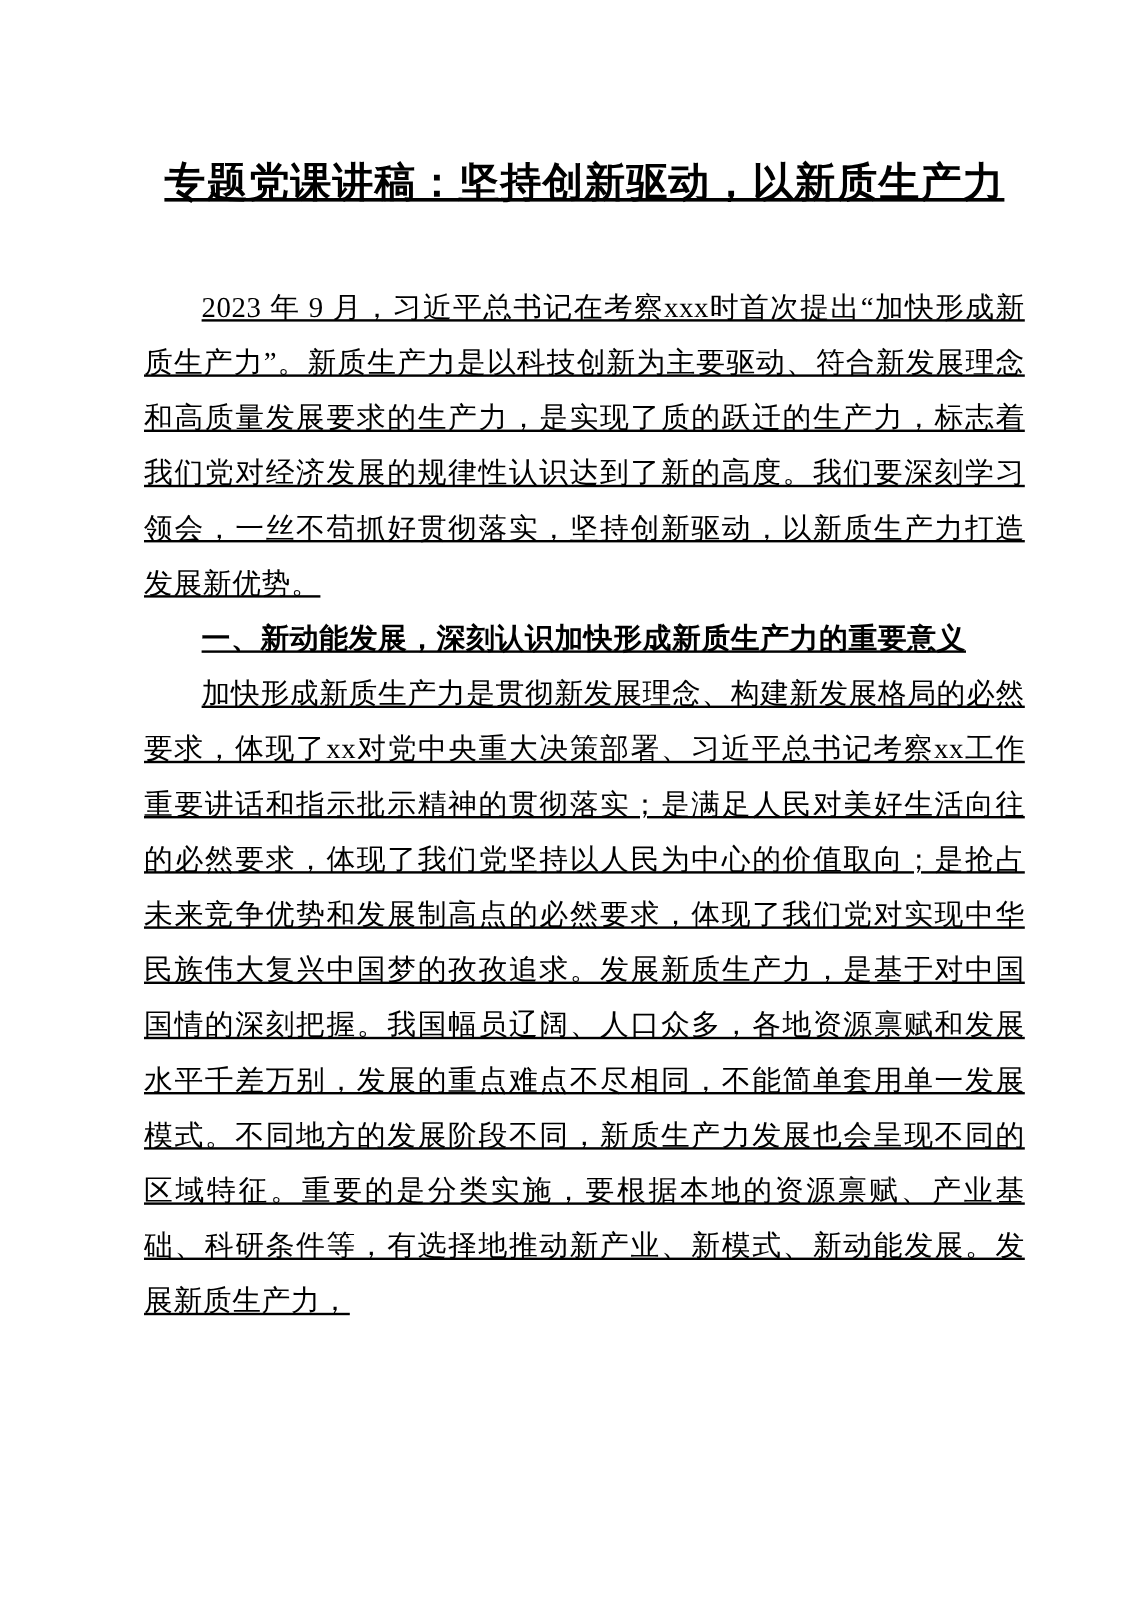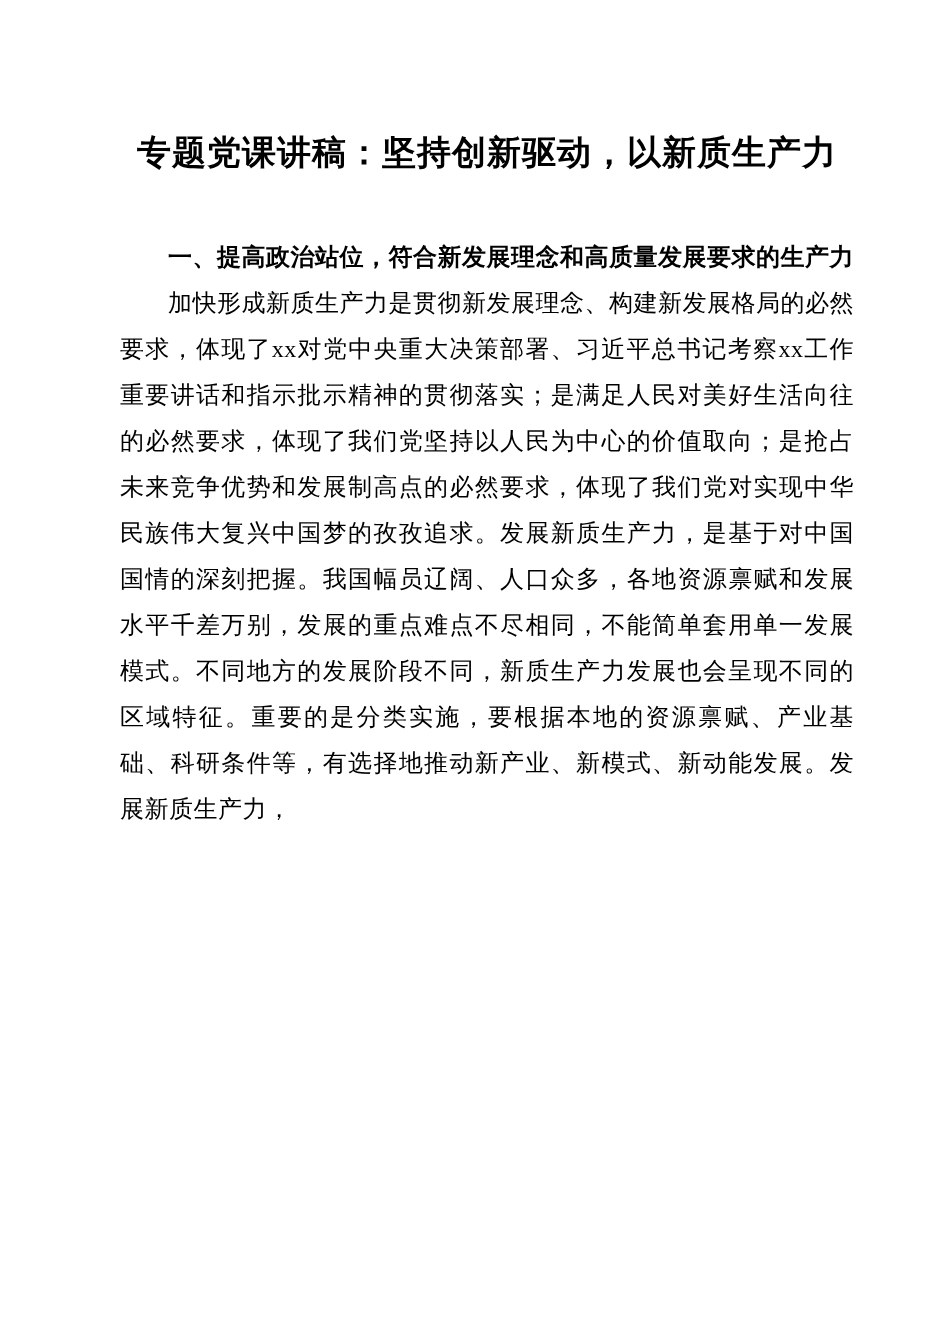--- a/index.html
+++ b/index.html
@@ -13,20 +13,21 @@
     font-family: "Liberation Serif", "DejaVu Serif", serif;
   }
   .page {
     position: relative;
     width: 950px;
     height: 1148px;
     box-sizing: border-box;
     background: #ffffff;
     padding: 126px 96px 0 120px;
     overflow: hidden;
+    text-decoration: underline;
   }
   .doc-title {
     margin: 0 0 54px 0;
     font-size: 34px;
     line-height: 1.6;
     font-weight: bold;
     text-align: center;
     letter-spacing: 1px;
     font-family: "Liberation Serif", "DejaVu Serif", serif;
   }
@@ -49,17 +50,18 @@
   }
 </style>
 </head>
 <body>
 
 <div class="page">
   <h1 class="doc-title">
     <span class="title-line">专题党课讲稿：坚持创新驱动，以新质生产力</span>
   </h1>
 
+  <p class="para body">2023 年 9 月，习近平总书记在考察xxx时首次提出“加快形成新质生产力”。新质生产力是以科技创新为主要驱动、符合新发展理念和高质量发展要求的生产力，是实现了质的跃迁的生产力，标志着我们党对经济发展的规律性认识达到了新的高度。我们要深刻学习领会，一丝不苟抓好贯彻落实，坚持创新驱动，以新质生产力打造发展新优势。</p>
 
-  <p class="para heading">一、提高政治站位，符合新发展理念和高质量发展要求的生产力</p>
+  <p class="para heading">一、新动能发展，深刻认识加快形成新质生产力的重要意义</p>
 
   <p class="para body">加快形成新质生产力是贯彻新发展理念、构建新发展格局的必然要求，体现了xx对党中央重大决策部署、习近平总书记考察xx工作重要讲话和指示批示精神的贯彻落实；是满足人民对美好生活向往的必然要求，体现了我们党坚持以人民为中心的价值取向；是抢占未来竞争优势和发展制高点的必然要求，体现了我们党对实现中华民族伟大复兴中国梦的孜孜追求。发展新质生产力，是基于对中国国情的深刻把握。我国幅员辽阔、人口众多，各地资源禀赋和发展水平千差万别，发展的重点难点不尽相同，不能简单套用单一发展模式。不同地方的发展阶段不同，新质生产力发展也会呈现不同的区域特征。重要的是分类实施，要根据本地的资源禀赋、产业基础、科研条件等，有选择地推动新产业、新模式、新动能发展。发展新质生产力，</p>
 </div>
 
 </body></html>

